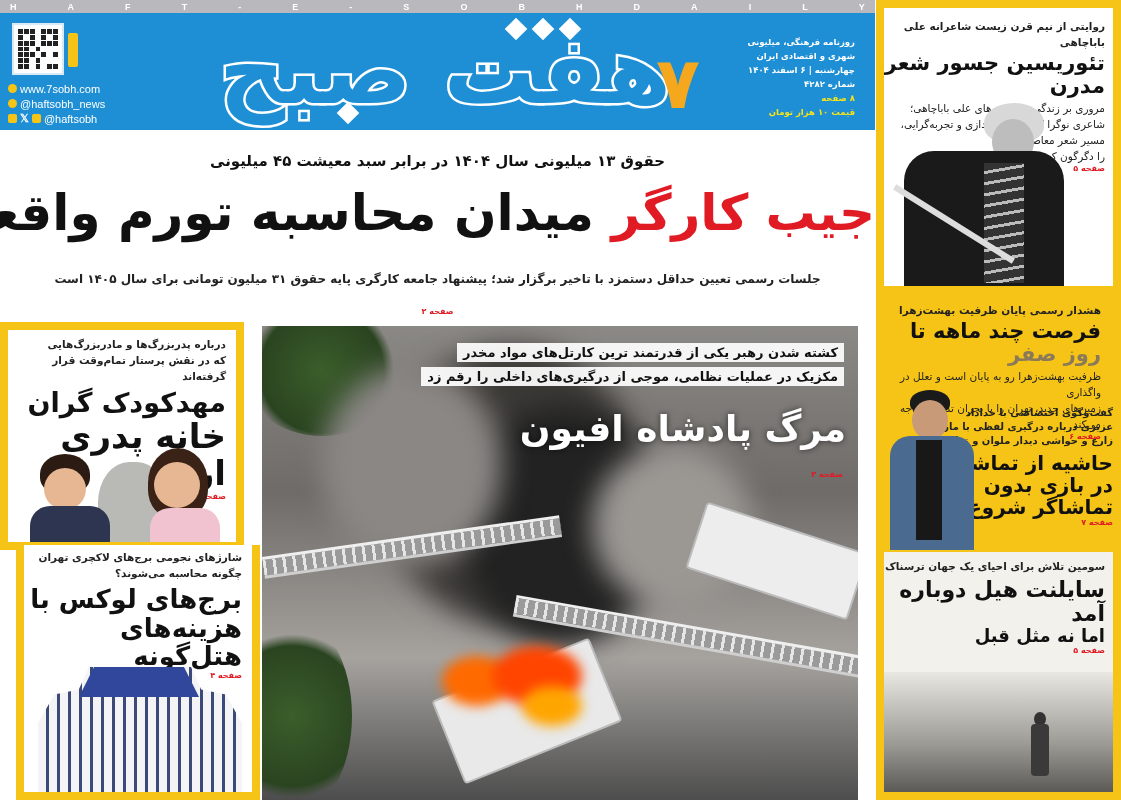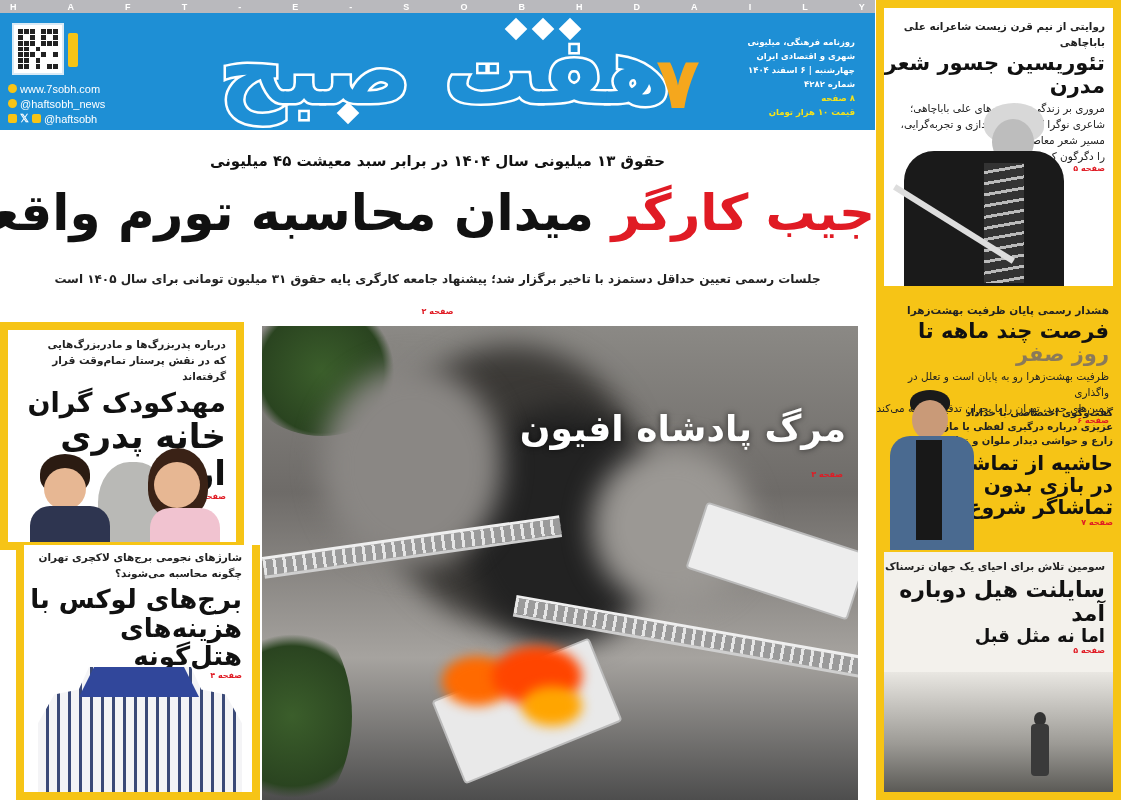--- a/index.html
+++ b/index.html
@@ -269,20 +269,24 @@
   <div class="smoke" style="left:60px;top:40px;width:180px;height:200px;background:#8a8784;"></div>
   <div class="smoke" style="left:330px;top:120px;width:160px;height:160px;background:#9b9894;"></div>
   <div class="bridge" style="left:0;top:210px;width:300px;transform:rotate(-8deg);"></div>
   <div class="bridge" style="left:250px;top:300px;width:360px;transform:rotate(10deg);"></div>
   <div class="bus" style="left:430px;top:200px;width:170px;height:70px;transform:rotate(18deg);"></div>
   <div class="bus" style="left:180px;top:340px;width:170px;height:90px;transform:rotate(-22deg);background:#e9e9e9;"></div>
   <div class="fire" style="left:180px;top:330px;width:70px;height:50px;background:#ff6a00;"></div>
   <div class="fire" style="left:230px;top:320px;width:90px;height:60px;background:#ff4500;"></div>
   <div class="fire" style="left:260px;top:360px;width:60px;height:40px;background:#ffa500;"></div>
 
+  <div class="photo-caption" style="top:16px;">
+    <div><span class="line">کشته شدن رهبر یکی از قدرتمند ترین کارتل‌های مواد مخدر</span></div>
+    <div><span class="line">مکزیک در عملیات نظامی، موجی از درگیری‌های داخلی را رقم زد</span></div>
+  </div>
   <div class="photo-title">مرگ پادشاه افیون</div>
   <div class="photo-ref"><span class="page-ref">صفحه ۳</span></div>
 </div>
 
 <div class="ybox right1">
   <div class="box-text" style="top:10px;right:8px;">
     <div class="small">روایتی از نیم قرن زیست شاعرانه علی باباچاهی</div>
     <div class="big" style="font-size:21px;margin:2px 0 2px;">تئوریسین جسور شعر مدرن</div>
     <div class="small" style="font-weight:normal;font-size:10.5px;">مروری بر زندگی و اندیشه‌های علی باباچاهی؛</div>
     <div class="small" style="font-weight:normal;font-size:10.5px;">شاعری نوگرا که با نظریه‌پردازی و تجربه‌گرایی،</div>
@@ -293,21 +297,21 @@
   <div class="poet">
     <div class="hair" style="left:90px;top:-30px;width:60px;height:40px;background:#d8d8d8;"></div>
     <div class="face" style="left:98px;top:-14px;width:42px;height:46px;background:#bdbdbd;"></div>
     <div style="position:absolute;left:10px;top:18px;width:160px;height:140px;background:#1a1a1a;border-radius:30px 30px 0 0;"></div>
     <div style="position:absolute;left:90px;top:30px;width:40px;height:120px;background:repeating-linear-gradient(170deg,#333 0 8px,#bbb 8px 11px);"></div>
     <div style="position:absolute;left:-10px;top:88px;width:140px;height:6px;background:#ddd;transform:rotate(32deg);"></div>
   </div>
 </div>
 
 <div class="right2">
-  <div class="box-text" style="top:8px;right:12px;">
+  <div class="box-text" style="top:8px;right:20px;">
     <div class="small">هشدار رسمی پایان ظرفیت بهشت‌زهرا</div>
     <div class="big" style="font-size:21px;margin:2px 0;">
       <span>فرصت چند ماهه تا </span><span style="color:#8a7a5a;">روز صفر</span>
     </div>
     <div class="small" style="font-weight:normal;">ظرفیت بهشت‌زهرا رو به پایان است و تعلل در واگذاری</div>
     <div class="small" style="font-weight:normal;">زمین‌های جدید، تهران را با بحران تدفین مواجه می‌کند</div>
     <div class="page-ref">صفحه ۶</div>
   </div>
 
   <div class="box-text" style="top:112px;right:8px;">

